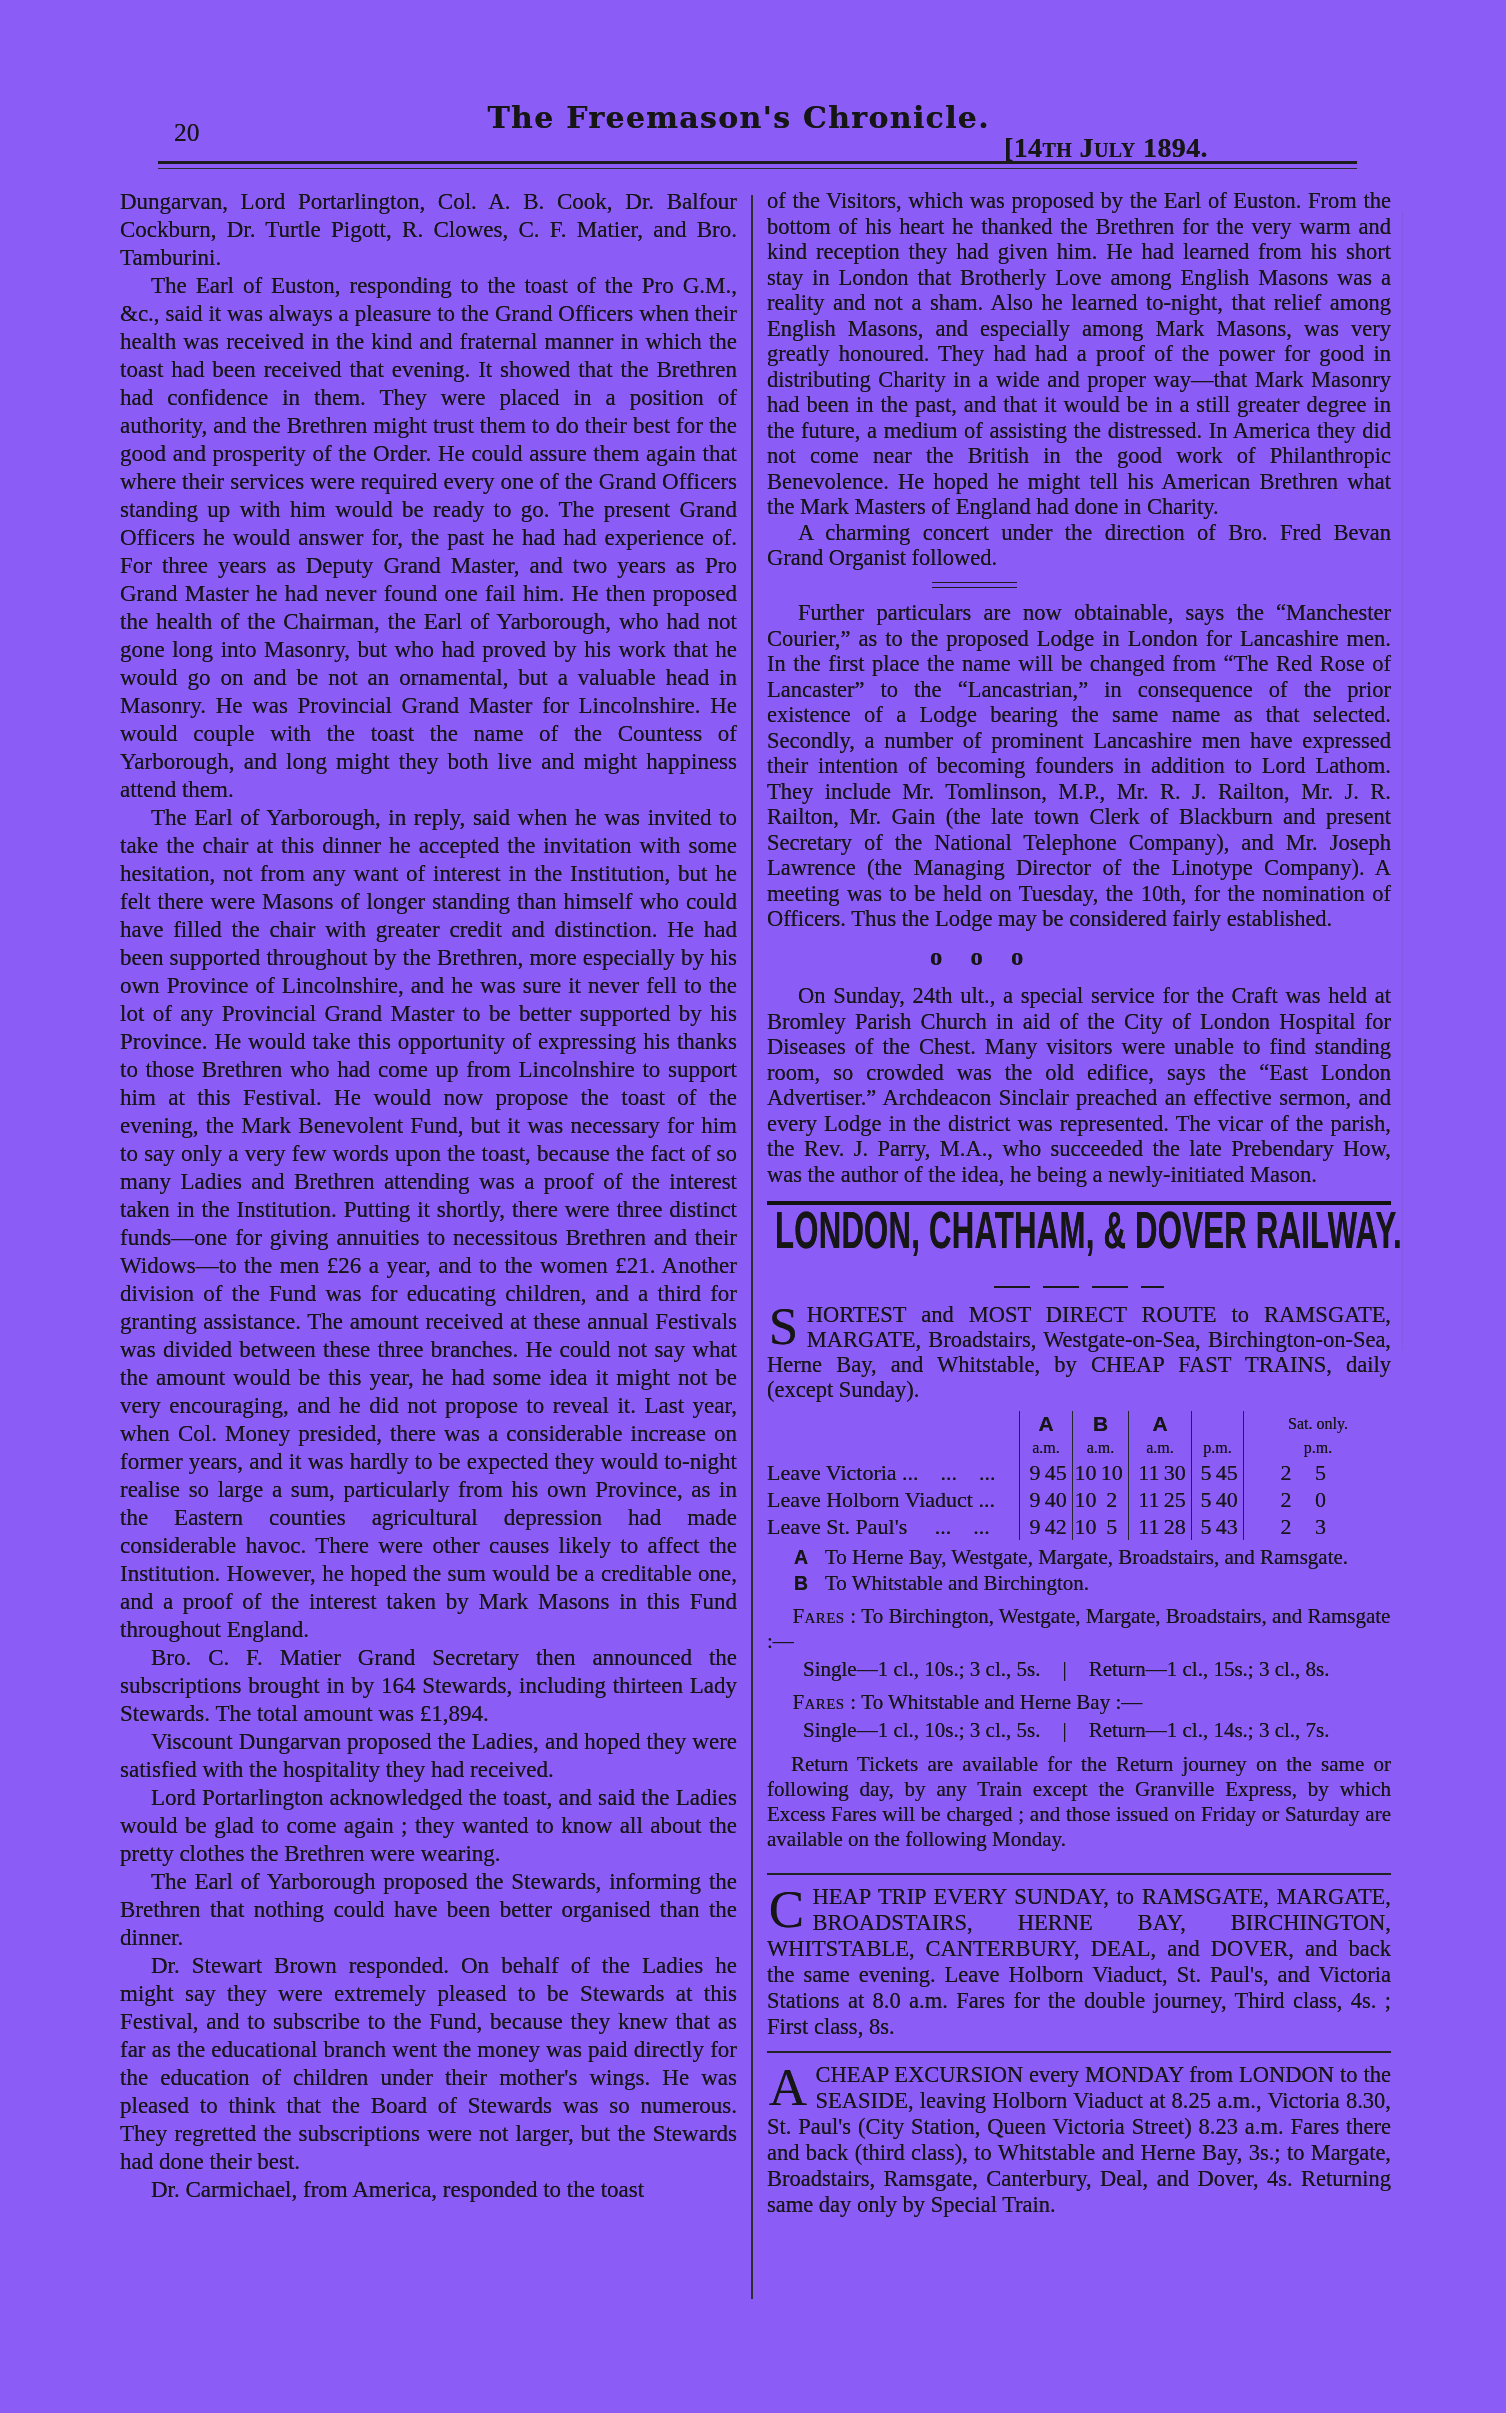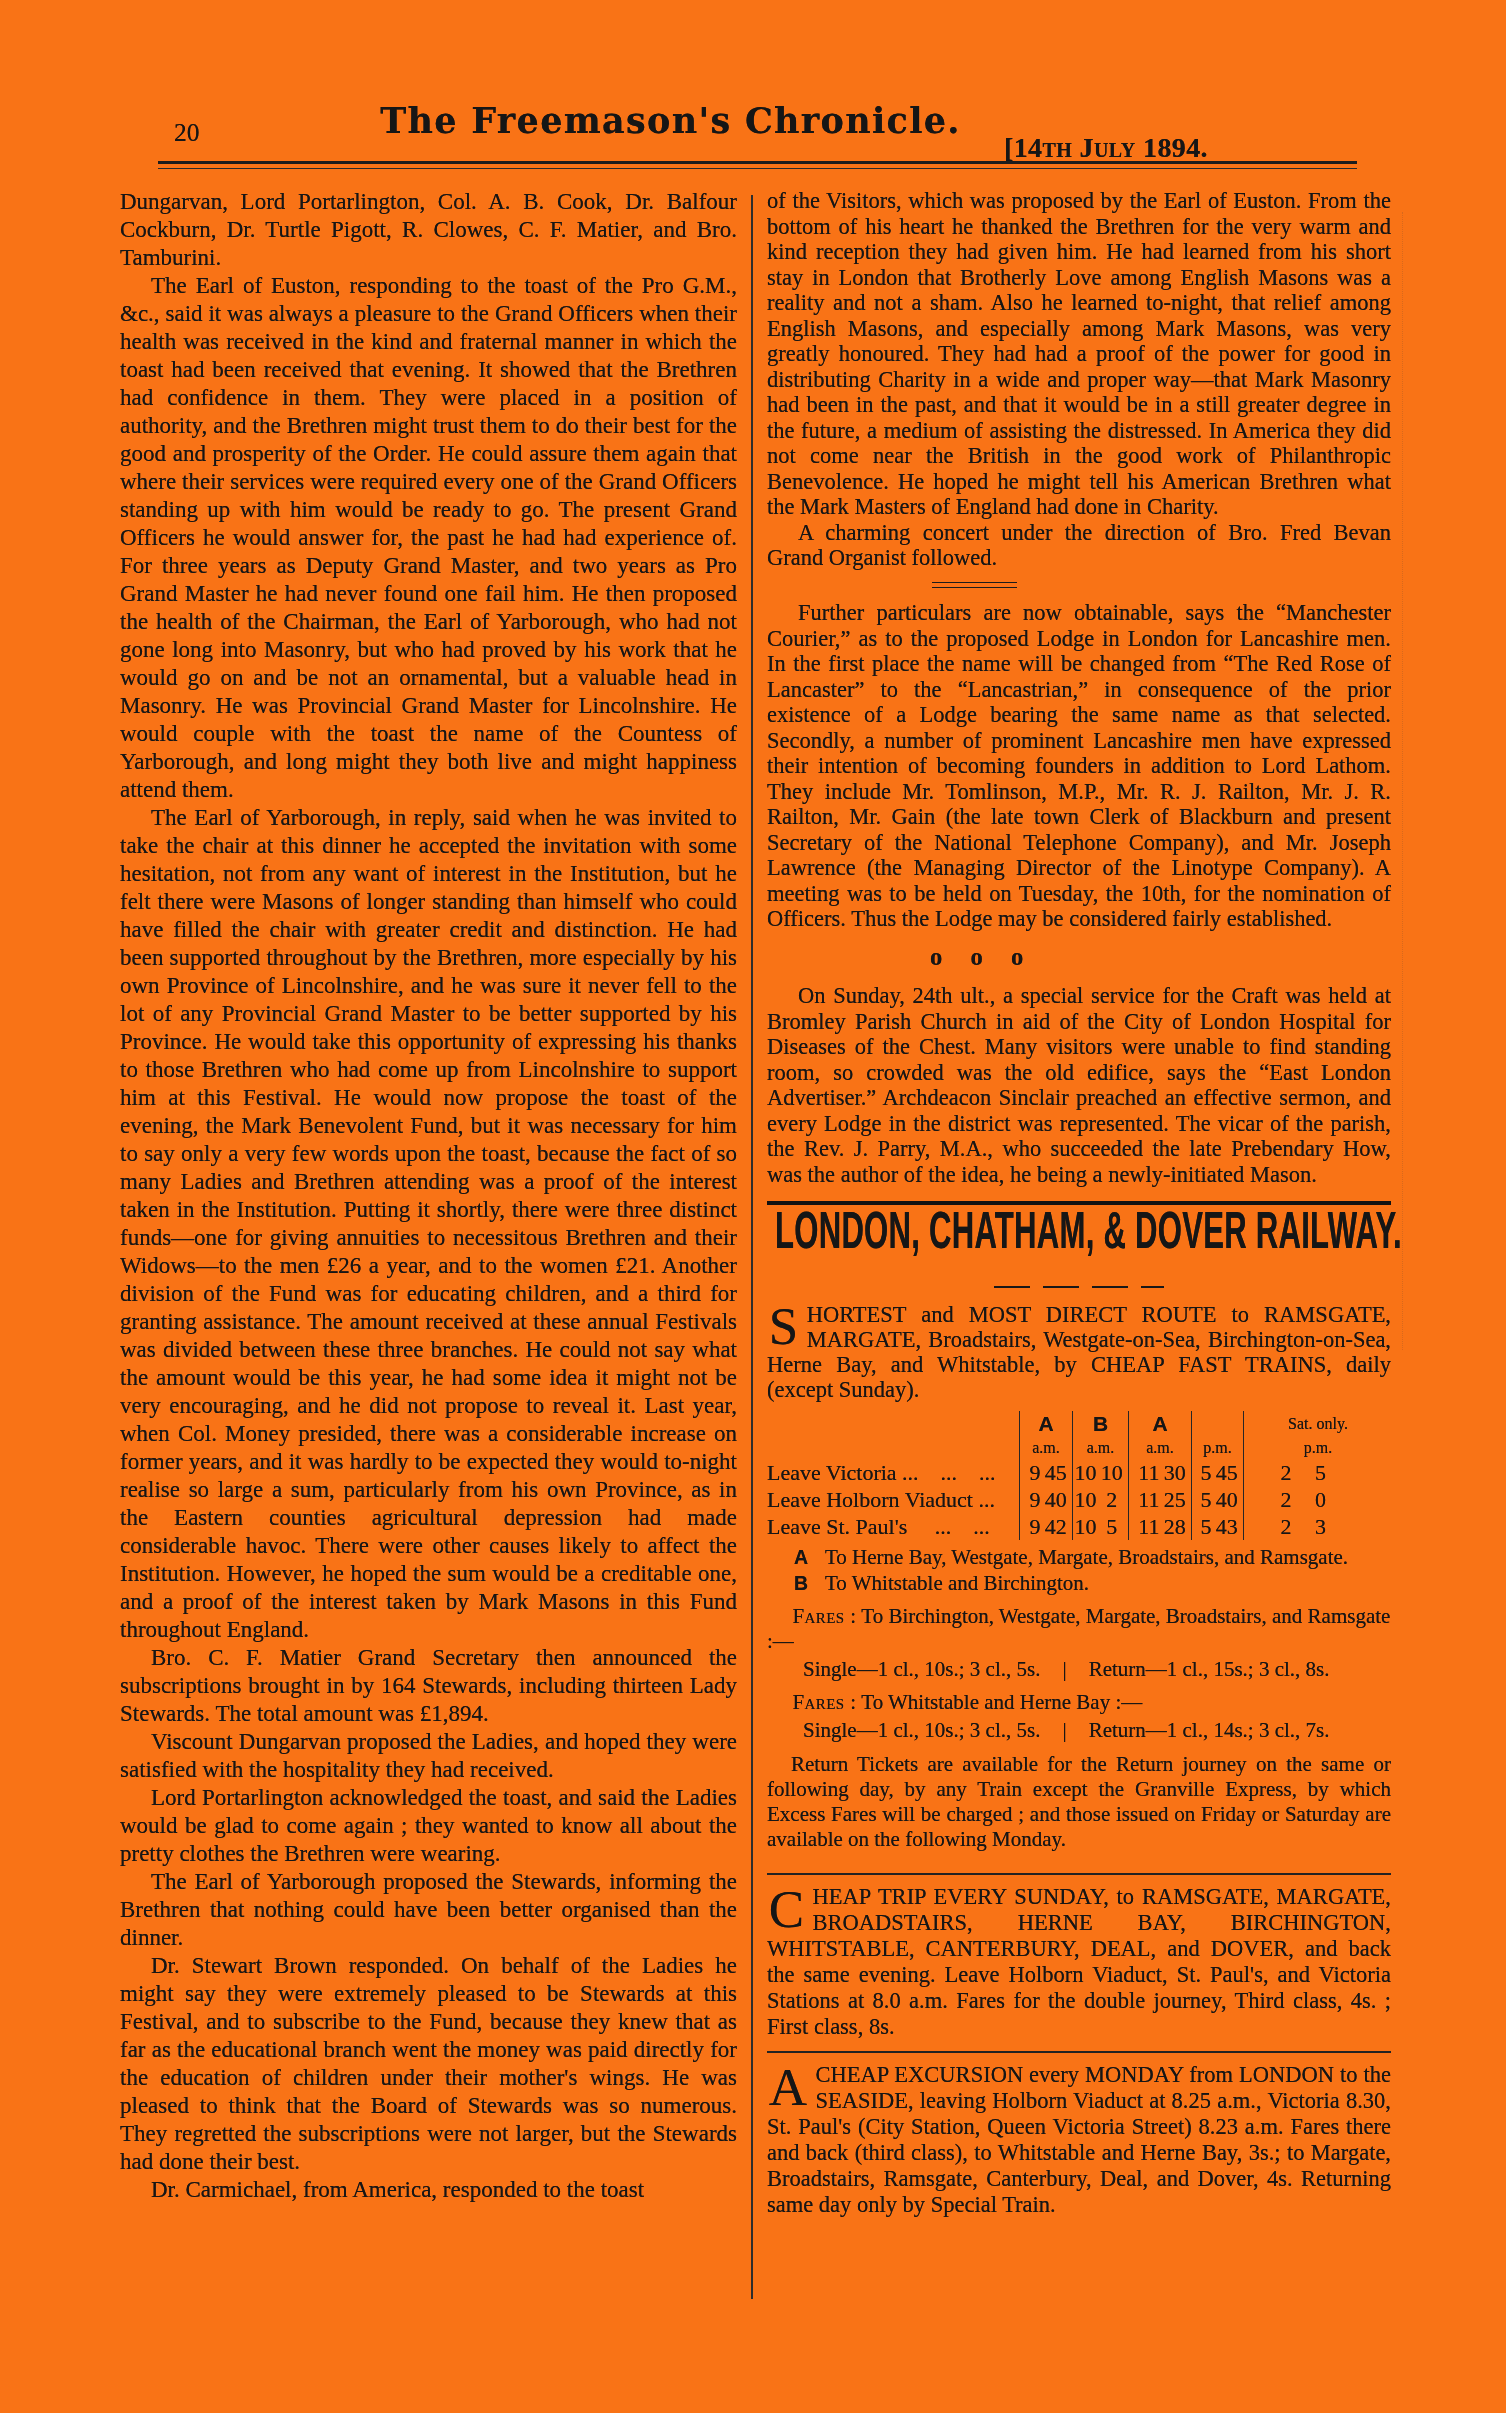--- a/index.html
+++ b/index.html
@@ -6,29 +6,29 @@
   body{
     width:1507px;height:2413px;
     background:#efeee9;
     font-family:"Liberation Serif","DejaVu Serif",serif;
     color:#161616;
     position:relative;
     overflow:hidden;
   }
   .page{
     position:absolute;inset:0;
-    background:#f97316;
+    background:#8b5cf6;
   }
   .ink{ text-shadow:0 0 0.5px rgba(20,20,20,0.75); }
 
   
   .page-number{position:absolute;left:174px;top:118px;font-size:25.5px;}
   .np-title{
-    position:absolute;left:365px;top:100px;width:611px;text-align:center;
-    font-family:"DejaVu Serif",serif;font-weight:bold;font-size:35px;letter-spacing:1.3px;
+    position:absolute;left:379px;top:100px;width:611px;text-align:right;
+    font-family:"DejaVu Serif",serif;font-weight:bold;font-size:30px;letter-spacing:1.3px;
   }
   .issue-date{position:absolute;left:1004px;top:132px;font-size:28px;font-variant:small-caps;letter-spacing:0.4px;font-weight:bold;}
   .header-rule{
     position:absolute;left:158px;top:161px;width:1199px;height:4.2px;
     border-top:3.4px solid #1d1d1d;border-bottom:1.7px solid #2a2a2a;
   }
   .col-divider{position:absolute;left:751px;top:195px;height:2104px;width:1.7px;background:#2e2d2b;}
   .edge-artifact{position:absolute;left:1402px;top:212px;height:1138px;width:0;border-left:1.7px dotted rgba(60,60,60,0.18);}
 
   

